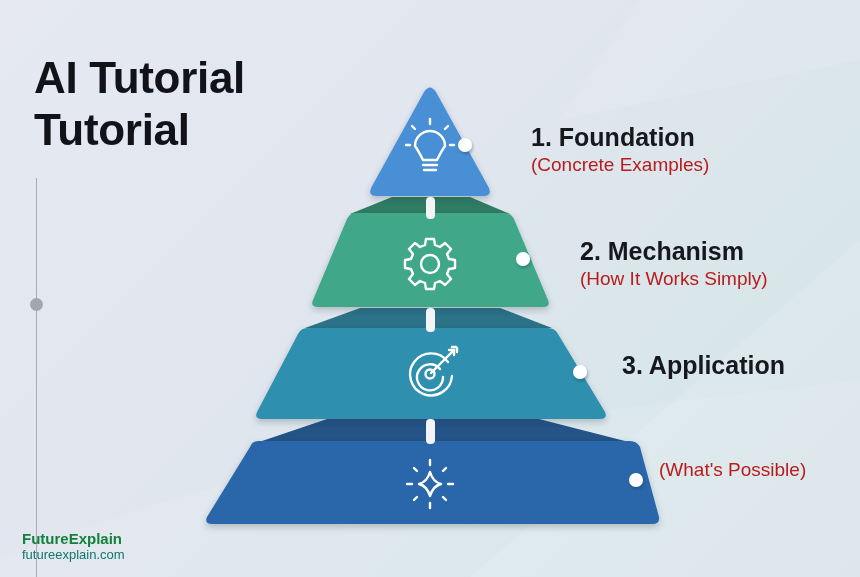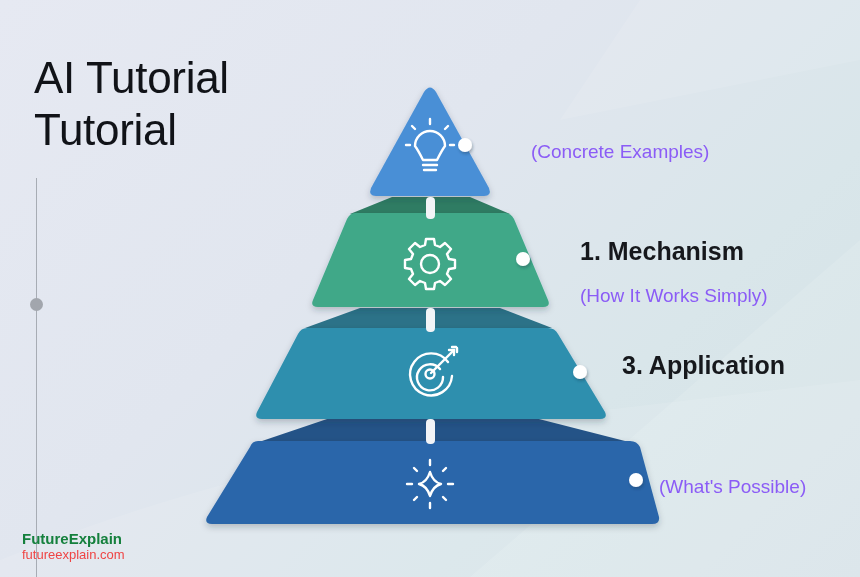--- a/index.html
+++ b/index.html
@@ -6,37 +6,37 @@
   body {
     width: 860px; height: 577px; overflow: hidden; position: relative;
     font-family: "Liberation Sans", "DejaVu Sans", sans-serif;
     background: linear-gradient(135deg, #e6e9f2 0%, #e1e6ef 40%, #d9e6ea 70%, #d4e1e6 100%);
   }
   .bg-sheen {
     position: absolute; left: 0; top: 0; width: 860px; height: 577px; pointer-events: none;
   }
   .title {
     position: absolute; left: 34px; top: 52px; margin: 0;
-    font-size: 44px; line-height: 52px; font-weight: 400; color: #111318;
+    font-size: 44px; line-height: 52px; font-weight: 700; color: #111318;
     letter-spacing: -0.3px;
   }
   .rail {
     position: absolute; left: 36px; top: 178px; width: 1px; height: 400px; background: #a7acb4;
   }
   .rail-knob {
     position: absolute; left: 30px; top: 298px; width: 13px; height: 13px; border-radius: 50%;
     background: #a2a6ad;
   }
   .pyramid { position: absolute; left: 0; top: 0; width: 860px; height: 577px; }
   .label { position: absolute; color: #16181c; }
   .label .h { font-size: 25px; font-weight: 700; line-height: 30px; white-space: nowrap; }
-  .label .s { font-size: 19px; line-height: 24px; color: #8b5cf6; white-space: nowrap; margin-top: 18px; }
+  .label .s { font-size: 19px; line-height: 24px; color: #b91c1c; white-space: nowrap; margin-top: 1px; }
   .brand { position: absolute; left: 22px; top: 530px; }
   .brand .name { font-size: 15px; font-weight: 700; color: #15803d; line-height: 17px; }
-  .brand .url { font-size: 13px; color: #ef4444; line-height: 16px; }
+  .brand .url { font-size: 13px; color: #0f766e; line-height: 16px; }
 </style>
 </head>
 <body>
 
 <svg class="bg-sheen" viewBox="0 0 860 577">
   <path d="M470 577 L860 240 L860 577 Z" fill="#ffffff" opacity="0.12"></path>
   <path d="M560 120 L640 0 L860 0 L860 60 Z" fill="#ffffff" opacity="0.10"></path>
   <path d="M0 560 Q 220 470 520 420 L860 380 L860 577 L0 577 Z" fill="#ffffff" opacity="0.10"></path>
 </svg>
 
@@ -123,24 +123,25 @@
 
   <g fill="#ffffff" filter="url(#dotShadow)">
     <circle cx="465" cy="145" r="7"></circle>
     <circle cx="523" cy="259" r="7"></circle>
     <circle cx="580" cy="372" r="7"></circle>
     <circle cx="636" cy="480" r="7"></circle>
   </g>
 </svg>
 
 <div class="label" style="left:531px; top:122px;">
+  <div class="h">1. Foundation</div>
   <div class="s">(Concrete Examples)</div>
 </div>
 <div class="label" style="left:580px; top:236px;">
-  <div class="h">1. Mechanism</div>
+  <div class="h">2. Mechanism</div>
   <div class="s">(How It Works Simply)</div>
 </div>
 <div class="label" style="left:622px; top:350px;">
   <div class="h">3. Application</div>
 </div>
 <div class="label" style="left:659px; top:457px;">
   <div class="s">(What's Possible)</div>
 </div>
 
 <div class="brand">

